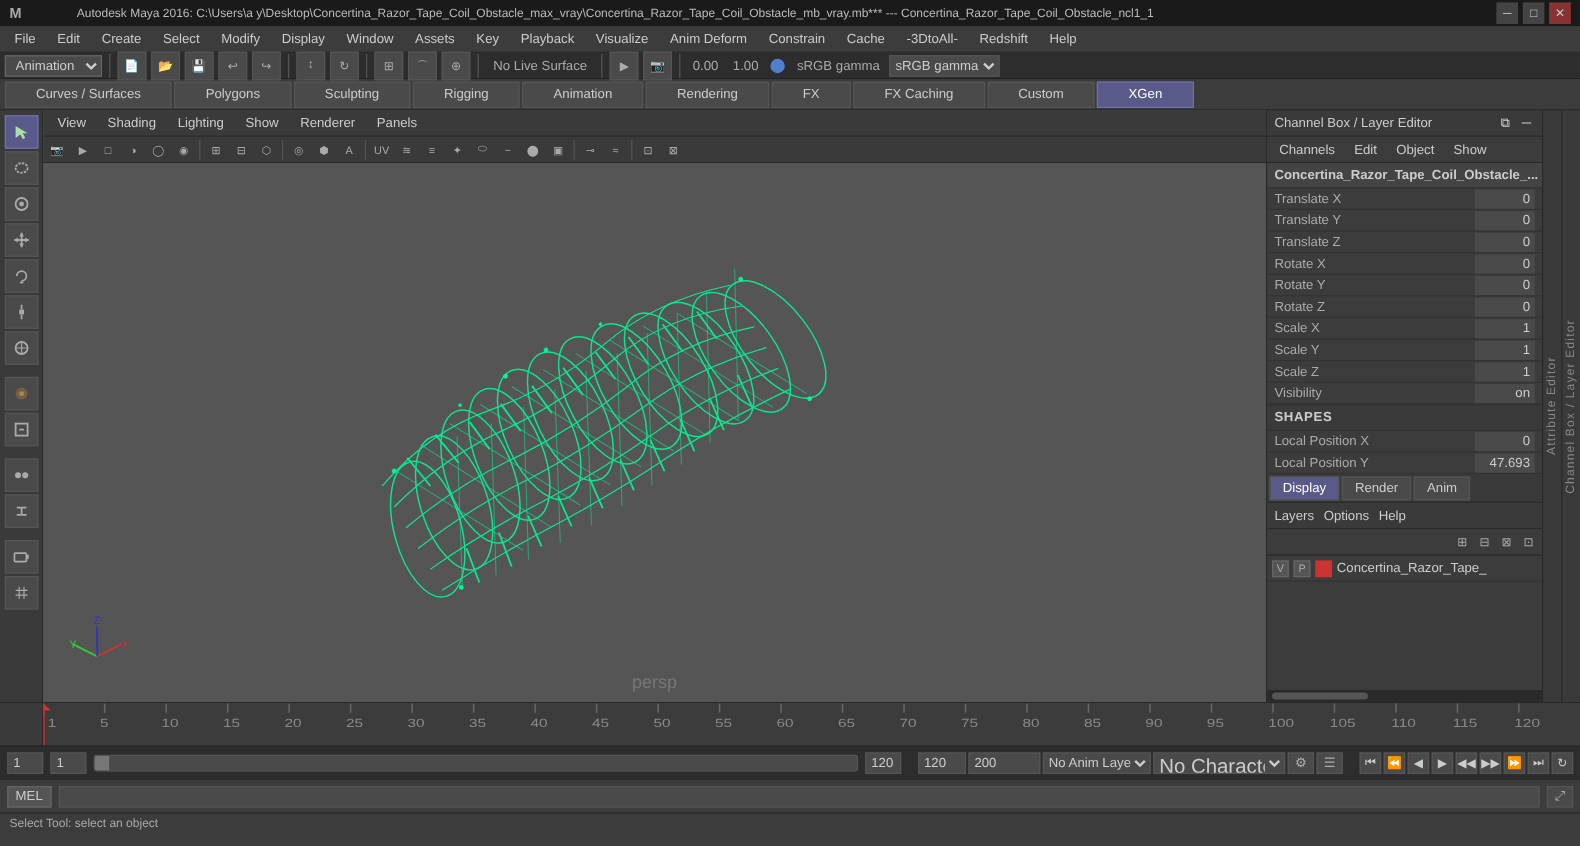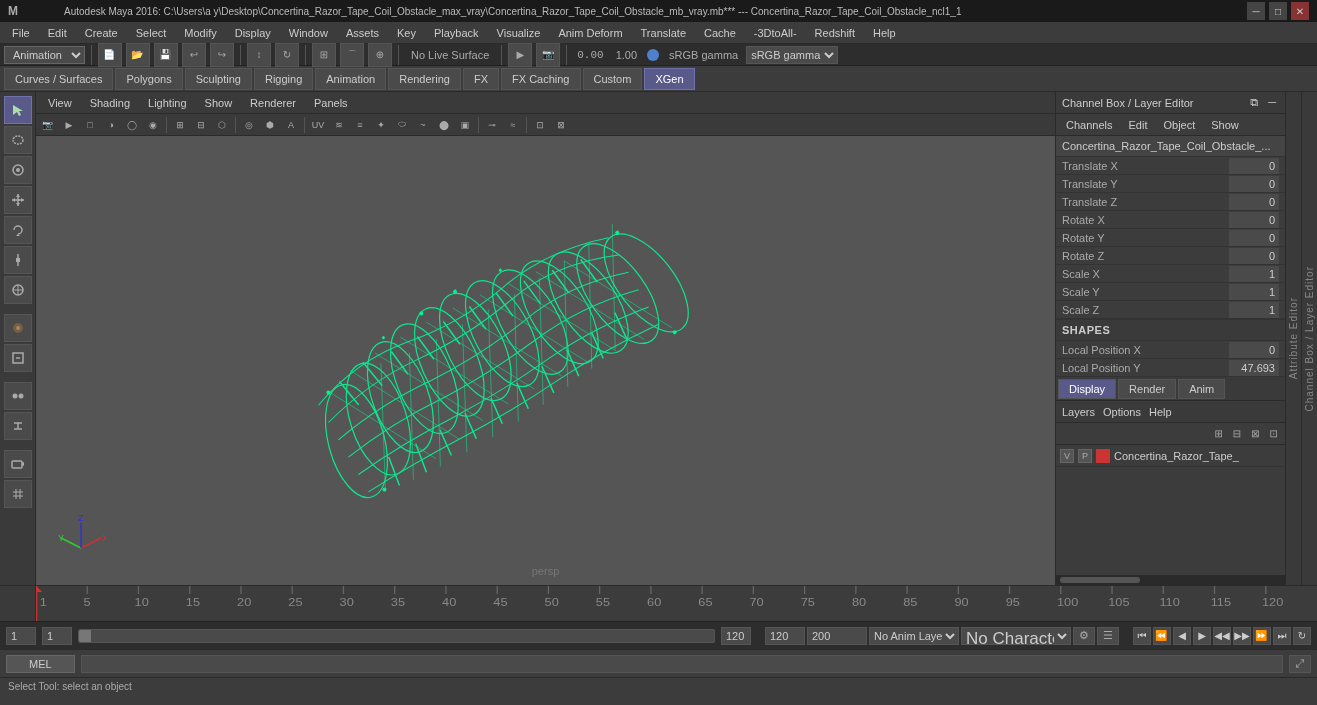--- a/index.html
+++ b/index.html
@@ -107,21 +107,21 @@
     #secondary-toolbar {
       height: 26px;
       background: #3c3c3c;
       display: flex;
       align-items: center;
       padding: 0 4px;
       gap: 2px;
       border-bottom: 1px solid #2a2a2a;
     }
     .tab-btn {
-      padding: 2px 10px;
+      padding: 2px 25px;
       font-size: 11px;
       color: #cccccc;
       cursor: pointer;
       height: 22px;
       display: flex;
       align-items: center;
       background: #4a4a4a;
       border: 1px solid #555;
     }
     .tab-btn.active {
@@ -211,21 +211,21 @@
       background: #555555;
     }
 
     
     #persp-label {
       position: absolute;
       bottom: 8px;
       left: 50%;
       transform: translateX(-50%);
       color: #777;
-      font-size: 11px;
+      font-size: 15px;
     }
 
     
     #axis-indicator {
       position: absolute;
       bottom: 20px;
       left: 20px;
     }
 
     
@@ -261,21 +261,21 @@
       gap: 4px;
       border-bottom: 1px solid #2a2a2a;
     }
 
     #obj-name {
       padding: 4px 6px;
       font-size: 11px;
       color: #cccccc;
       background: #444;
       border-bottom: 1px solid #333;
-      font-weight: normal;
+      font-weight: bold;
     }
 
     .channel-row {
       display: flex;
       align-items: center;
       height: 18px;
       padding: 0 6px;
       border-bottom: 1px solid #333;
     }
     .channel-label {
@@ -553,21 +553,21 @@
   <div class="menu-item">Create</div>
   <div class="menu-item">Select</div>
   <div class="menu-item">Modify</div>
   <div class="menu-item">Display</div>
   <div class="menu-item">Window</div>
   <div class="menu-item">Assets</div>
   <div class="menu-item">Key</div>
   <div class="menu-item">Playback</div>
   <div class="menu-item">Visualize</div>
   <div class="menu-item">Anim Deform</div>
-  <div class="menu-item">Translate</div>
+  <div class="menu-item">Constrain</div>
   <div class="menu-item">Cache</div>
   <div class="menu-item">-3DtoAll-</div>
   <div class="menu-item">Redshift</div>
   <div class="menu-item">Help</div>
 </div>
 
 <div id="mode-selector">
   <select class="mode-dropdown">
     <option>Animation</option>
     <option>Modeling</option>
@@ -587,21 +587,21 @@
   <div class="toolbar-sep"></div>
   <div class="toolbar-btn">⊞</div>
   <div class="toolbar-btn">⌒</div>
   <div class="toolbar-btn">⊕</div>
   <div class="toolbar-sep"></div>
   <span style="font-size:11px;color:#aaa;padding:0 6px;">No Live Surface</span>
   <div class="toolbar-sep"></div>
   <div class="toolbar-btn">▶</div>
   <div class="toolbar-btn">📷</div>
   <div class="toolbar-sep"></div>
-  <span style="font-size:11px;color:#aaa;padding:0 4px;font-family:Liberation Mono, monospace;">0.00</span>
+  <span style="font-size:11px;color:#aaa;padding:0 4px;">0.00</span>
   <span style="font-size:11px;color:#aaa;padding:0 4px;">1.00</span>
   <div style="width:12px;height:12px;background:#5080cc;border-radius:50%;margin:0 2px;"></div>
   <span style="font-size:11px;color:#aaa;padding:0 4px;">sRGB gamma</span>
   <select style="background:#4a4a4a;color:#ccc;border:1px solid #555;font-size:11px;height:18px;">
     <option>sRGB gamma</option>
   </select>
 </div>
 
 <div id="secondary-toolbar">
   <div class="tab-btn">Curves / Surfaces</div>
@@ -868,20 +868,24 @@
               <span class="channel-label">Scale X</span>
               <div class="channel-value">1</div>
             </div>
             <div class="channel-row">
               <span class="channel-label">Scale Y</span>
               <div class="channel-value">1</div>
             </div>
             <div class="channel-row">
               <span class="channel-label">Scale Z</span>
               <div class="channel-value">1</div>
+            </div>
+            <div class="channel-row">
+              <span class="channel-label">Visibility</span>
+              <div class="channel-value">on</div>
             </div>
           </div>
 
           <div id="shapes-section">SHAPES</div>
 
           <div>
             <div class="channel-row">
               <span class="channel-label">Local Position X</span>
               <div class="channel-value">0</div>
             </div>
@@ -1027,21 +1031,21 @@
       <button style="width:18px;height:18px;background:#4a4a4a;border:1px solid #555;color:#ccc;font-size:10px;cursor:pointer;">▶</button>
       <button style="width:18px;height:18px;background:#4a4a4a;border:1px solid #555;color:#ccc;font-size:10px;cursor:pointer;">◀◀</button>
       <button style="width:18px;height:18px;background:#4a4a4a;border:1px solid #555;color:#ccc;font-size:10px;cursor:pointer;">▶▶</button>
       <button style="width:18px;height:18px;background:#4a4a4a;border:1px solid #555;color:#ccc;font-size:10px;cursor:pointer;">⏩</button>
       <button style="width:18px;height:18px;background:#4a4a4a;border:1px solid #555;color:#ccc;font-size:10px;cursor:pointer;">⏭</button>
       <button style="width:18px;height:18px;background:#4a4a4a;border:1px solid #555;color:#ccc;font-size:10px;cursor:pointer;">↻</button>
     </div>
   </div>
 
   <div id="mel-bar">
-    <span style="background:#555;padding:2px 22px;border:1px solid #666;color:#ccc;font-size:11px;min-width:30px;text-align:center;cursor:pointer;">MEL</span>
+    <span style="background:#555;padding:2px 6px;border:1px solid #666;color:#ccc;font-size:11px;min-width:30px;text-align:center;cursor:pointer;">MEL</span>
     <input type="text" style="flex: 1 1 0%;" placeholder="">
     <div style="width:22px;height:18px;background:#4a4a4a;border:1px solid #555;display:flex;align-items:center;justify-content:center;cursor:pointer;font-size:11px;color:#aaa;">⤢</div>
   </div>
 
   <div id="status-bar">
     <span>Select Tool: select an object</span>
   </div>
 </div>
 
 </body></html>

